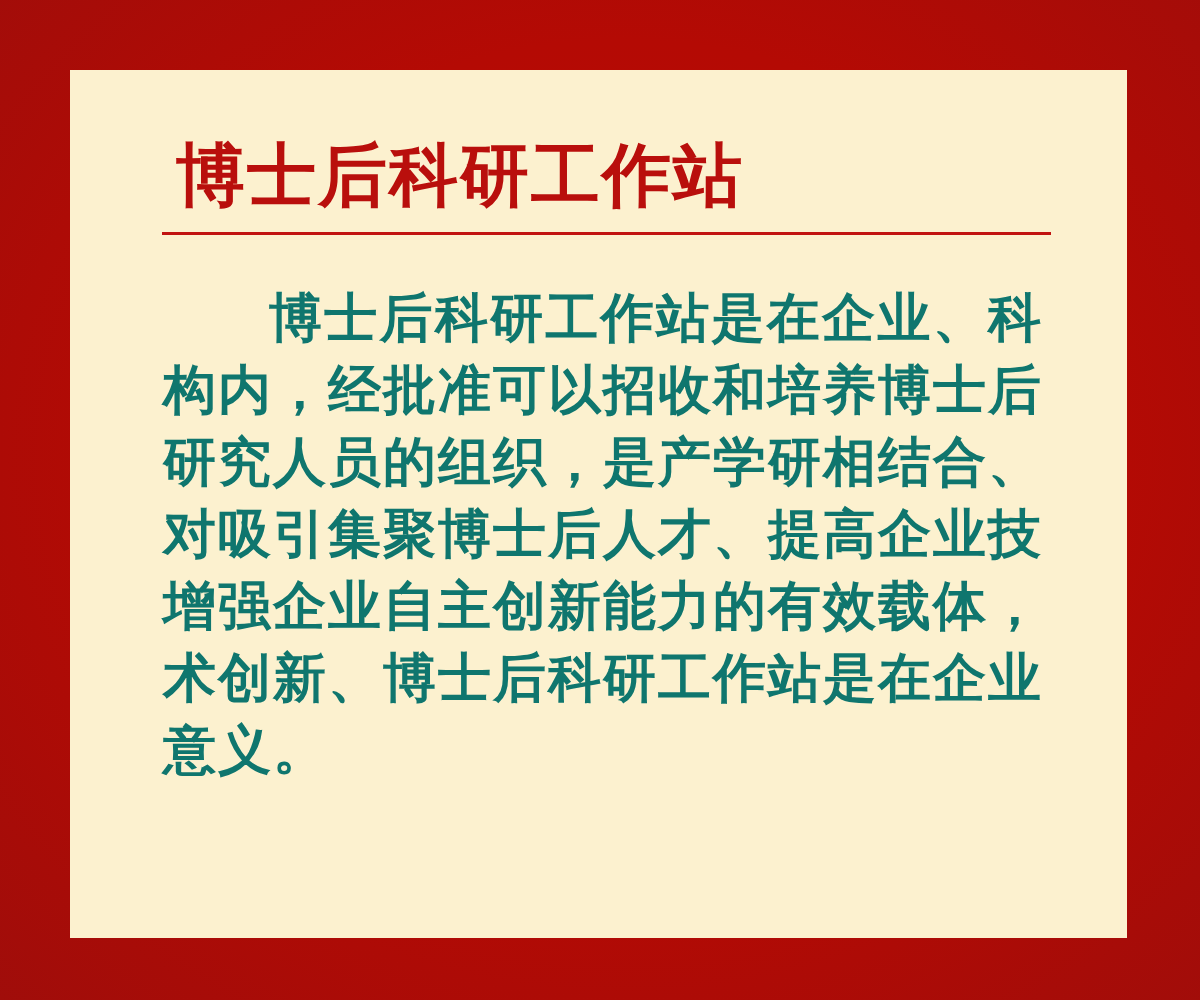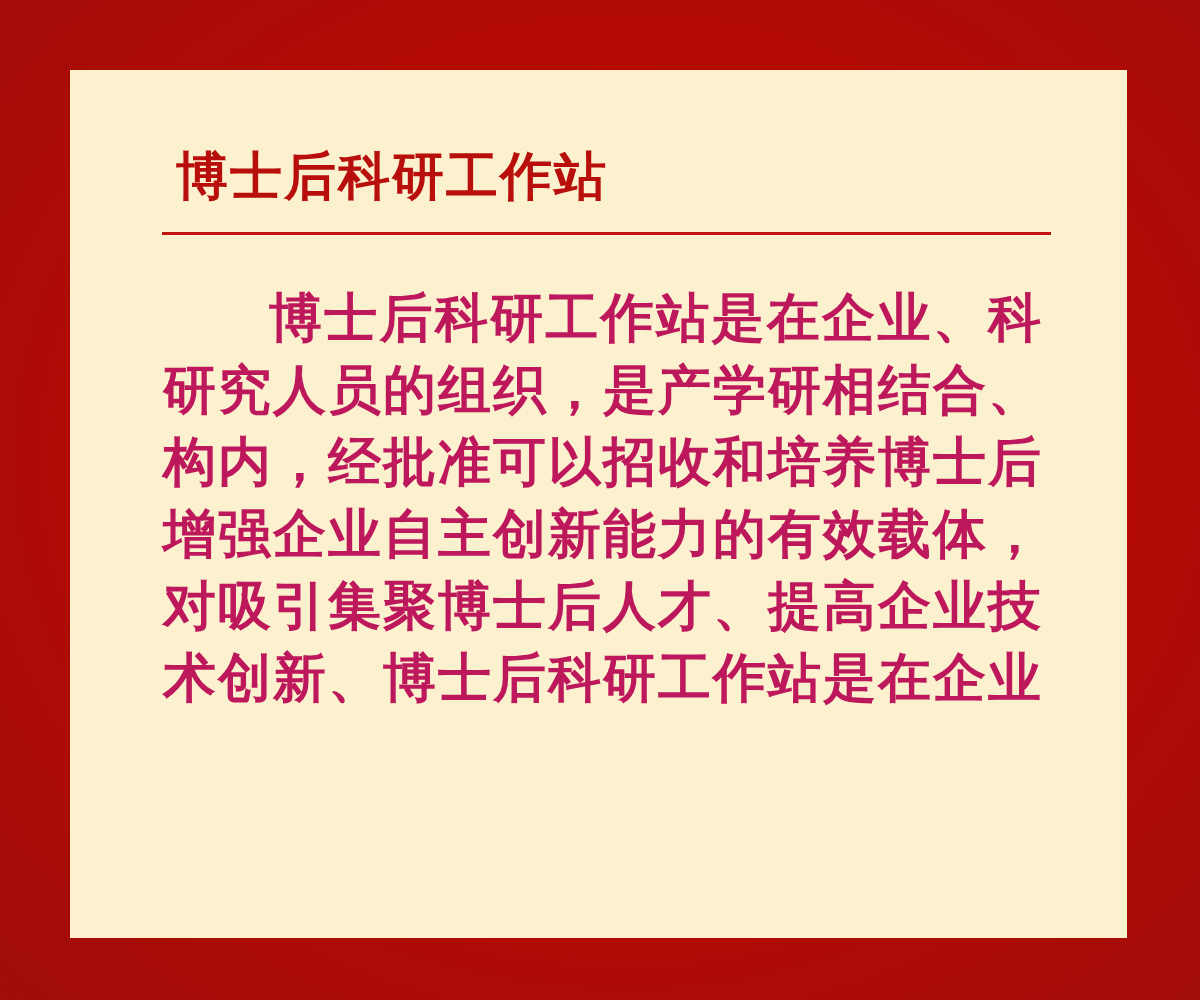--- a/index.html
+++ b/index.html
@@ -23,40 +23,40 @@
     width: 1057px;
     height: 868px;
     background: #fcf1cf;
   }
   .title {
     position: absolute;
     left: 106px;
     top: 72px;
     height: 68px;
     line-height: 68px;
-    font-size: 52px;
+    font-size: 69px;
     font-weight: 900;
     letter-spacing: 2px;
     color: #b90f0c;
     white-space: nowrap;
   }
   .rule {
     position: absolute;
     left: 92px;
     top: 162px;
     width: 889px;
     height: 3px;
     background: #c11310;
   }
   .paragraph {
     position: absolute;
     left: 93px;
     top: 212px;
     width: 878px;
-    color: #be185d;
+    color: #0f766e;
     font-size: 53px;
     font-weight: 900;
   }
   .body-line {
     height: 72px;
     line-height: 72px;
     text-align: justify;
     text-align-last: justify;
     white-space: nowrap;
   }
@@ -71,20 +71,21 @@
 </style>
 </head>
 <body>
 
 <div class="poster">
   <div class="panel">
     <div class="title">博士后科研工作站</div>
     <div class="rule"></div>
     <div class="paragraph">
       <div class="body-line first">博士后科研工作站是在企业、科</div>
+      <div class="body-line">构内，经批准可以招收和培养博士后</div>
       <div class="body-line">研究人员的组织，是产学研相结合、</div>
-      <div class="body-line">构内，经批准可以招收和培养博士后</div>
+      <div class="body-line">对吸引集聚博士后人才、提高企业技</div>
       <div class="body-line">增强企业自主创新能力的有效载体，</div>
-      <div class="body-line">对吸引集聚博士后人才、提高企业技</div>
       <div class="body-line">术创新、博士后科研工作站是在企业</div>
+      <div class="body-line last">意义。</div>
     </div>
   </div>
 </div>
 
 </body></html>

